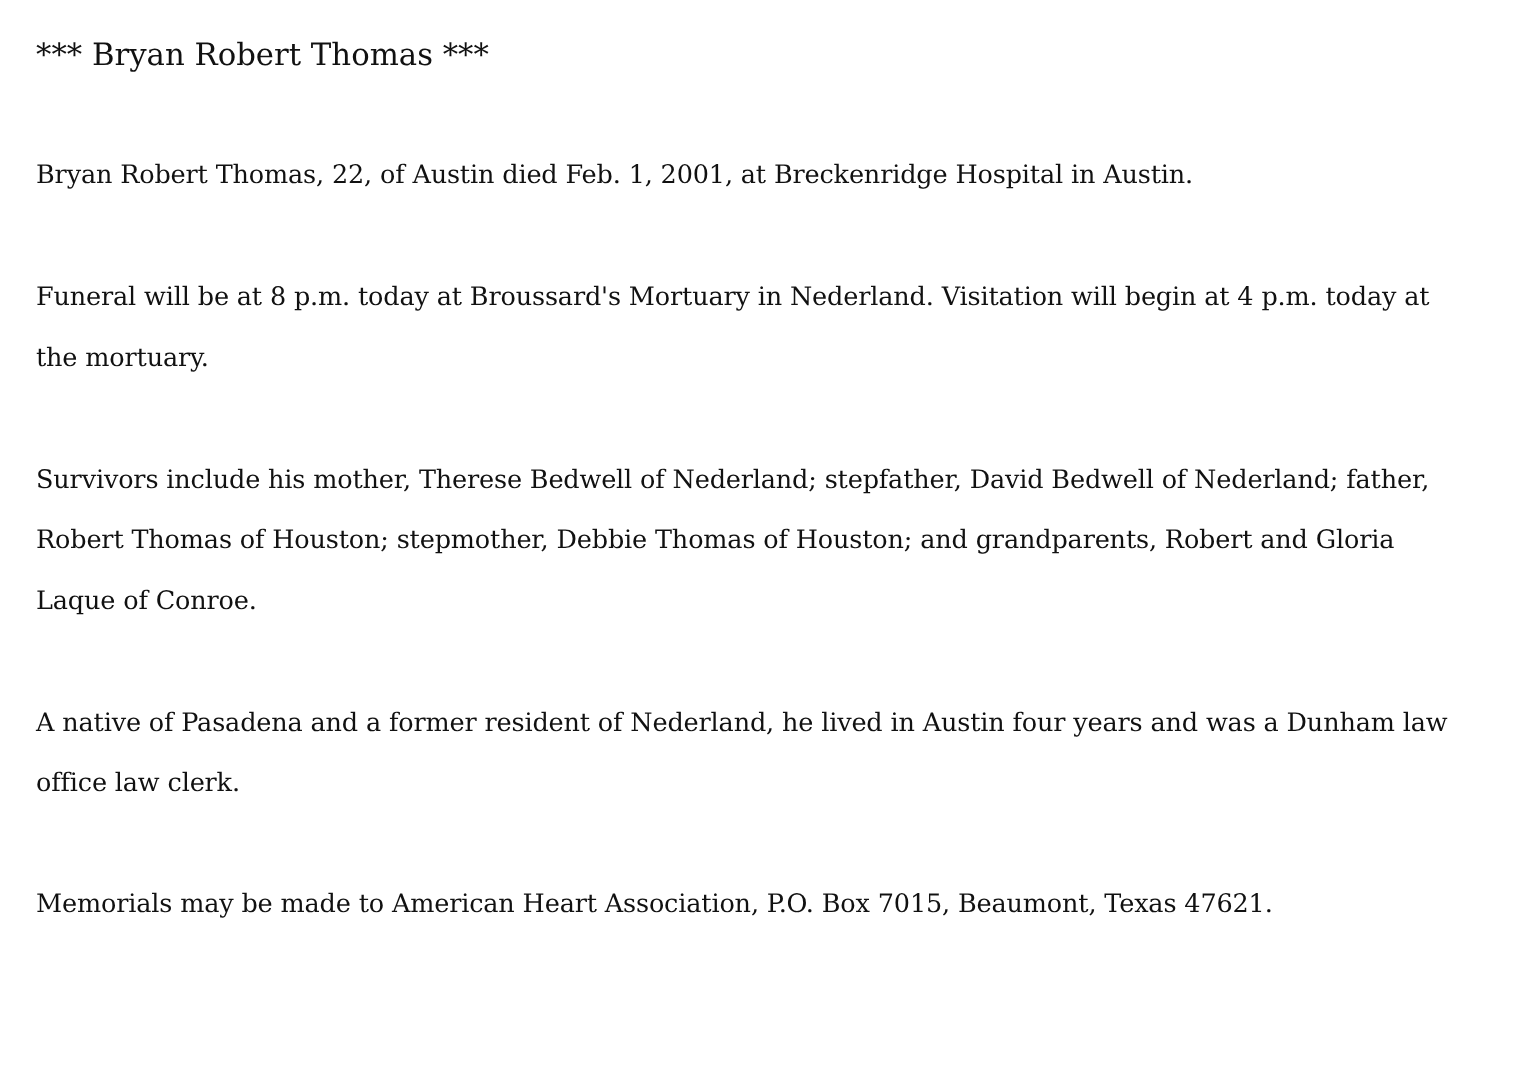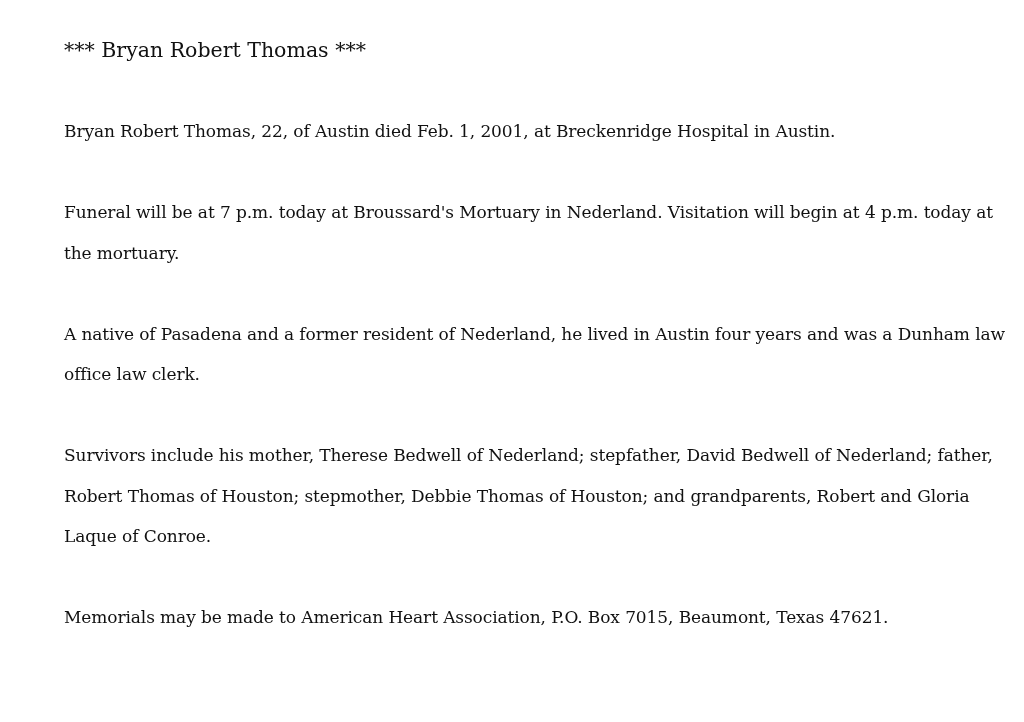--- a/index.html
+++ b/index.html
@@ -10,40 +10,39 @@
     body {
       width: 1024px;
       height: 722px;
       overflow: hidden;
       font-family: "DejaVu Serif", "Liberation Serif", serif;
       color: #111111;
     }
     .doc {
       position: absolute;
       left: 24px;
-      top: 30px;
+      top: 16px;
       width: 950px;
-      margin-left: 40px;
     }
     .para {
       font-size: 17px;
       line-height: 40.5px;
       margin: 0 0 40.5px 0;
       letter-spacing: -0.1px;
       word-spacing: 0px;
     }
     .title {
       font-size: 20.5px;
       line-height: 40.5px;
       margin: 0 0 40.5px 0;
     }
   </style>
 </head>
 <body>
 
 <div class="doc">
   <p class="title">*** Bryan Robert Thomas ***</p>
   <p class="para">Bryan Robert Thomas, 22, of Austin died Feb. 1, 2001, at Breckenridge Hospital in Austin.</p>
-  <p class="para">Funeral will be at 7 p.m. today at Broussard's Mortuary in Nederland. Visitation will begin at 4 p.m. today at the mortuary.</p>
+  <p class="para">Funeral will be at 8 p.m. today at Broussard's Mortuary in Nederland. Visitation will begin at 4 p.m. today at the mortuary.</p>
+  <p class="para">Survivors include his mother, Therese Bedwell of Nederland; stepfather, David Bedwell of Nederland; father, Robert Thomas of Houston; stepmother, Debbie Thomas of Houston; and grandparents, Robert and Gloria Laque of Conroe.</p>
   <p class="para">A native of Pasadena and a former resident of Nederland, he lived in Austin four years and was a Dunham law office law clerk.</p>
-  <p class="para">Survivors include his mother, Therese Bedwell of Nederland; stepfather, David Bedwell of Nederland; father, Robert Thomas of Houston; stepmother, Debbie Thomas of Houston; and grandparents, Robert and Gloria Laque of Conroe.</p>
   <p class="para">Memorials may be made to American Heart Association, P.O. Box 7015, Beaumont, Texas 47621.</p>
 </div>
 
 </body></html>

